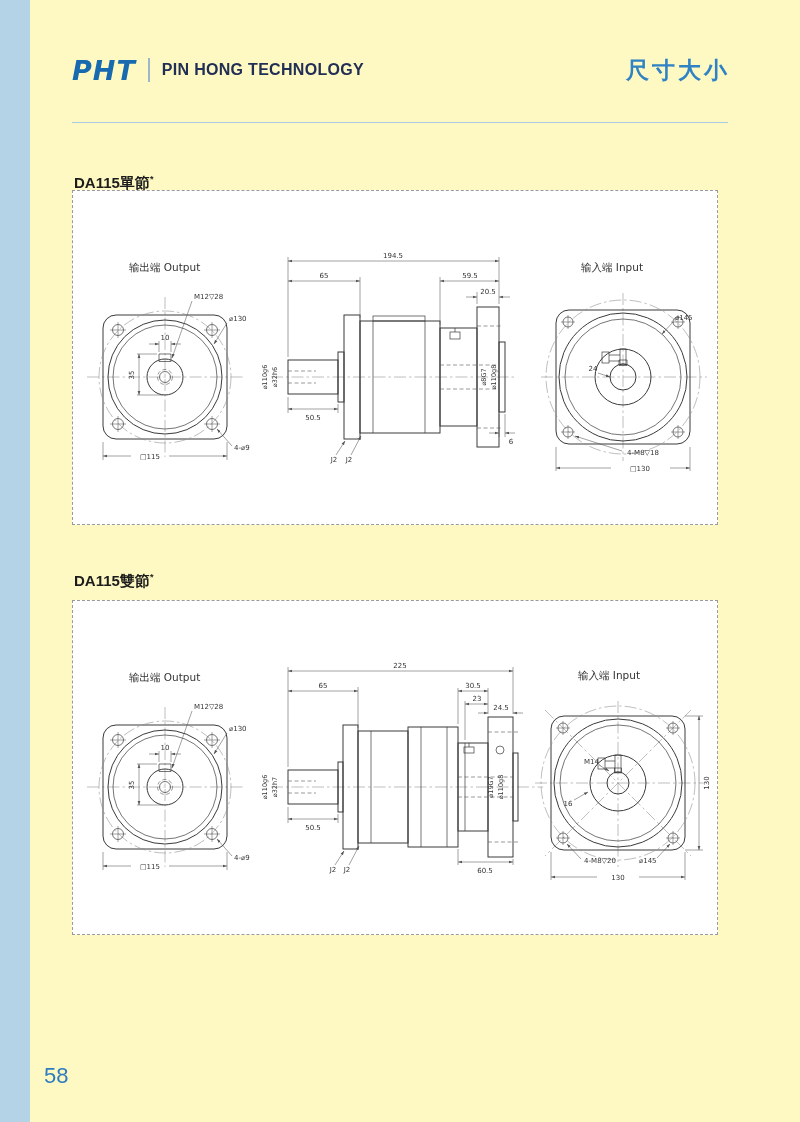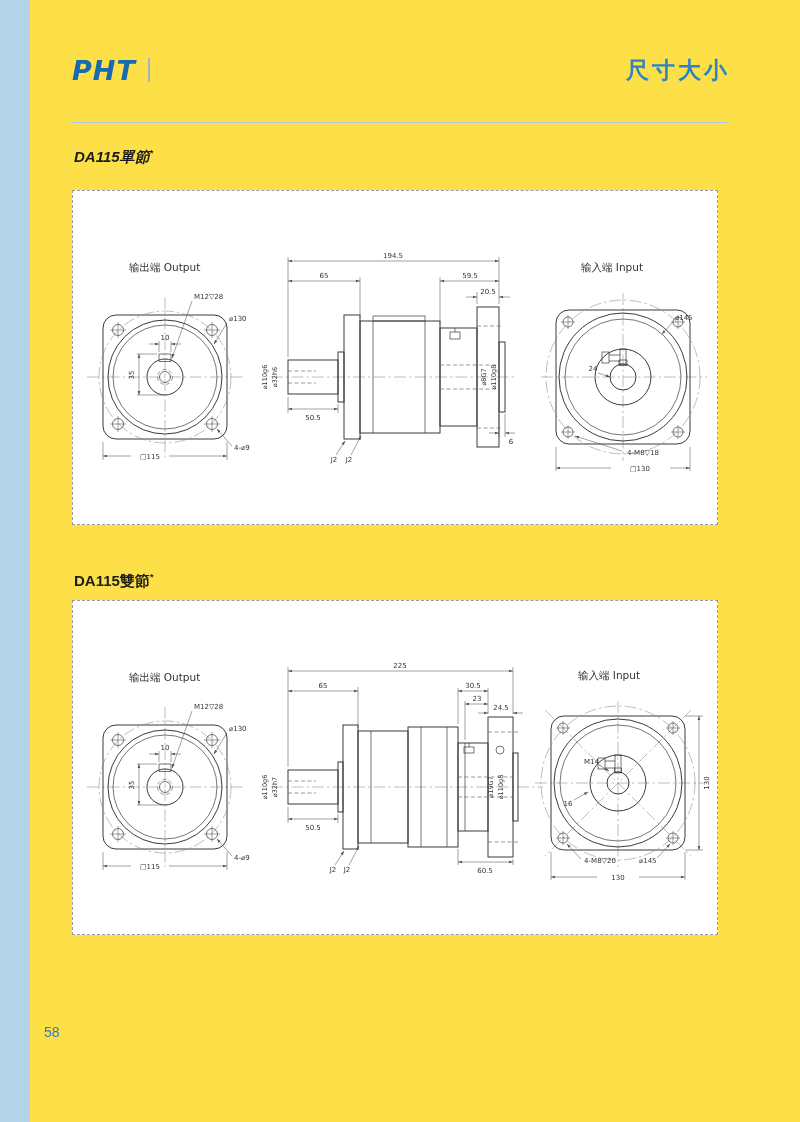--- a/index.html
+++ b/index.html
@@ -1,36 +1,36 @@
 <!DOCTYPE html>
 <html><head>
 <meta charset="utf-8">
 <style>
   html,body { margin:0; padding:0; background:#ffffff; }
   .page {
-    position:relative; width:800px; height:1122px; background:#fde047;
+    position:relative; width:800px; height:1122px; background:#fef9c3;
     font-family:"Liberation Sans", sans-serif; overflow:hidden;
   }
   .strip { position:absolute; left:0; top:0; width:30px; height:1122px; background:#b5d3e7; }
   .header { position:absolute; left:72px; right:70px; top:50px; height:40px;
             display:flex; align-items:center; justify-content:space-between; }
   .brand { display:flex; align-items:center; gap:12px; }
   .logo { font-family:"DejaVu Sans", sans-serif; font-style:italic; font-weight:bold;
           font-size:27px; color:#1769b0; letter-spacing:1px; }
   .brand-sep { width:2px; height:24px; background:#9fb6c9; }
   .company { font-size:16px; font-weight:bold; color:#222f55; letter-spacing:0.3px; }
   .doc-title { font-size:23px; color:#2f83c5; letter-spacing:3px;font-weight:bold; }
   .rule { position:absolute; left:72px; width:656px; top:122px; height:0; border-top:1px solid #a9cbe6; }
   .sec-heading { position:absolute; left:74px; font-size:15px; color:#1c1c1c; font-weight:bold; }
   .sec-heading sup { font-size:9px; }
-  #h1 { top:136px;font-style:italic; } #h2 { top:560px;text-align:center; }
+  #h1 { top:162px; } #h2 { top:560px;text-align:center; }
   .draw-box { position:absolute; left:72px; width:644px; height:333px;
               border:1px dashed #9a9a9a; background:#fff; }
   #box1 { top:190px; } #box2 { top:600px; }
-  .pagenum { position:absolute; left:44px; top:1024px; font-size:14px; color:#2e7cc0; }
+  .pagenum { position:absolute; left:44px; top:1063px; font-size:22px; color:#2e7cc0; }
 
   svg.drawing { display:block; width:644px; height:333px; }
   svg .o  { stroke:#3a3a3a; stroke-width:1;   fill:none; }
   svg .o2 { stroke:#3a3a3a; stroke-width:0.7; fill:none; }
   svg .cl { stroke:#888;    stroke-width:0.55; fill:none; stroke-dasharray:12 3 2.5 3; }
   svg .hd { stroke:#555;    stroke-width:0.6; fill:none; stroke-dasharray:4 2.5; }
   svg .dm { stroke:#555;    stroke-width:0.55; fill:none; }
   svg text { font-family:"DejaVu Sans", sans-serif; fill:#333; }
   svg .t  { font-size:7px; }
   svg .tv { font-size:6.5px; }
@@ -39,20 +39,21 @@
 </head>
 <body>
 
 <div class="page">
   <div class="strip"></div>
 
   <div class="header">
     <div class="brand">
       <span class="logo">PHT</span>
       <span class="brand-sep"></span>
+      <span class="company">PIN HONG TECHNOLOGY</span>
     </div>
     <div class="doc-title">尺寸大小</div>
   </div>
   <div class="rule"></div>
 
   <h2 class="sec-heading" id="h1"><span>DA115單節</span><sup>*</sup></h2>
 
   <div class="draw-box" id="box1">
     <svg class="drawing" viewBox="0 0 644 333">
       <defs>

